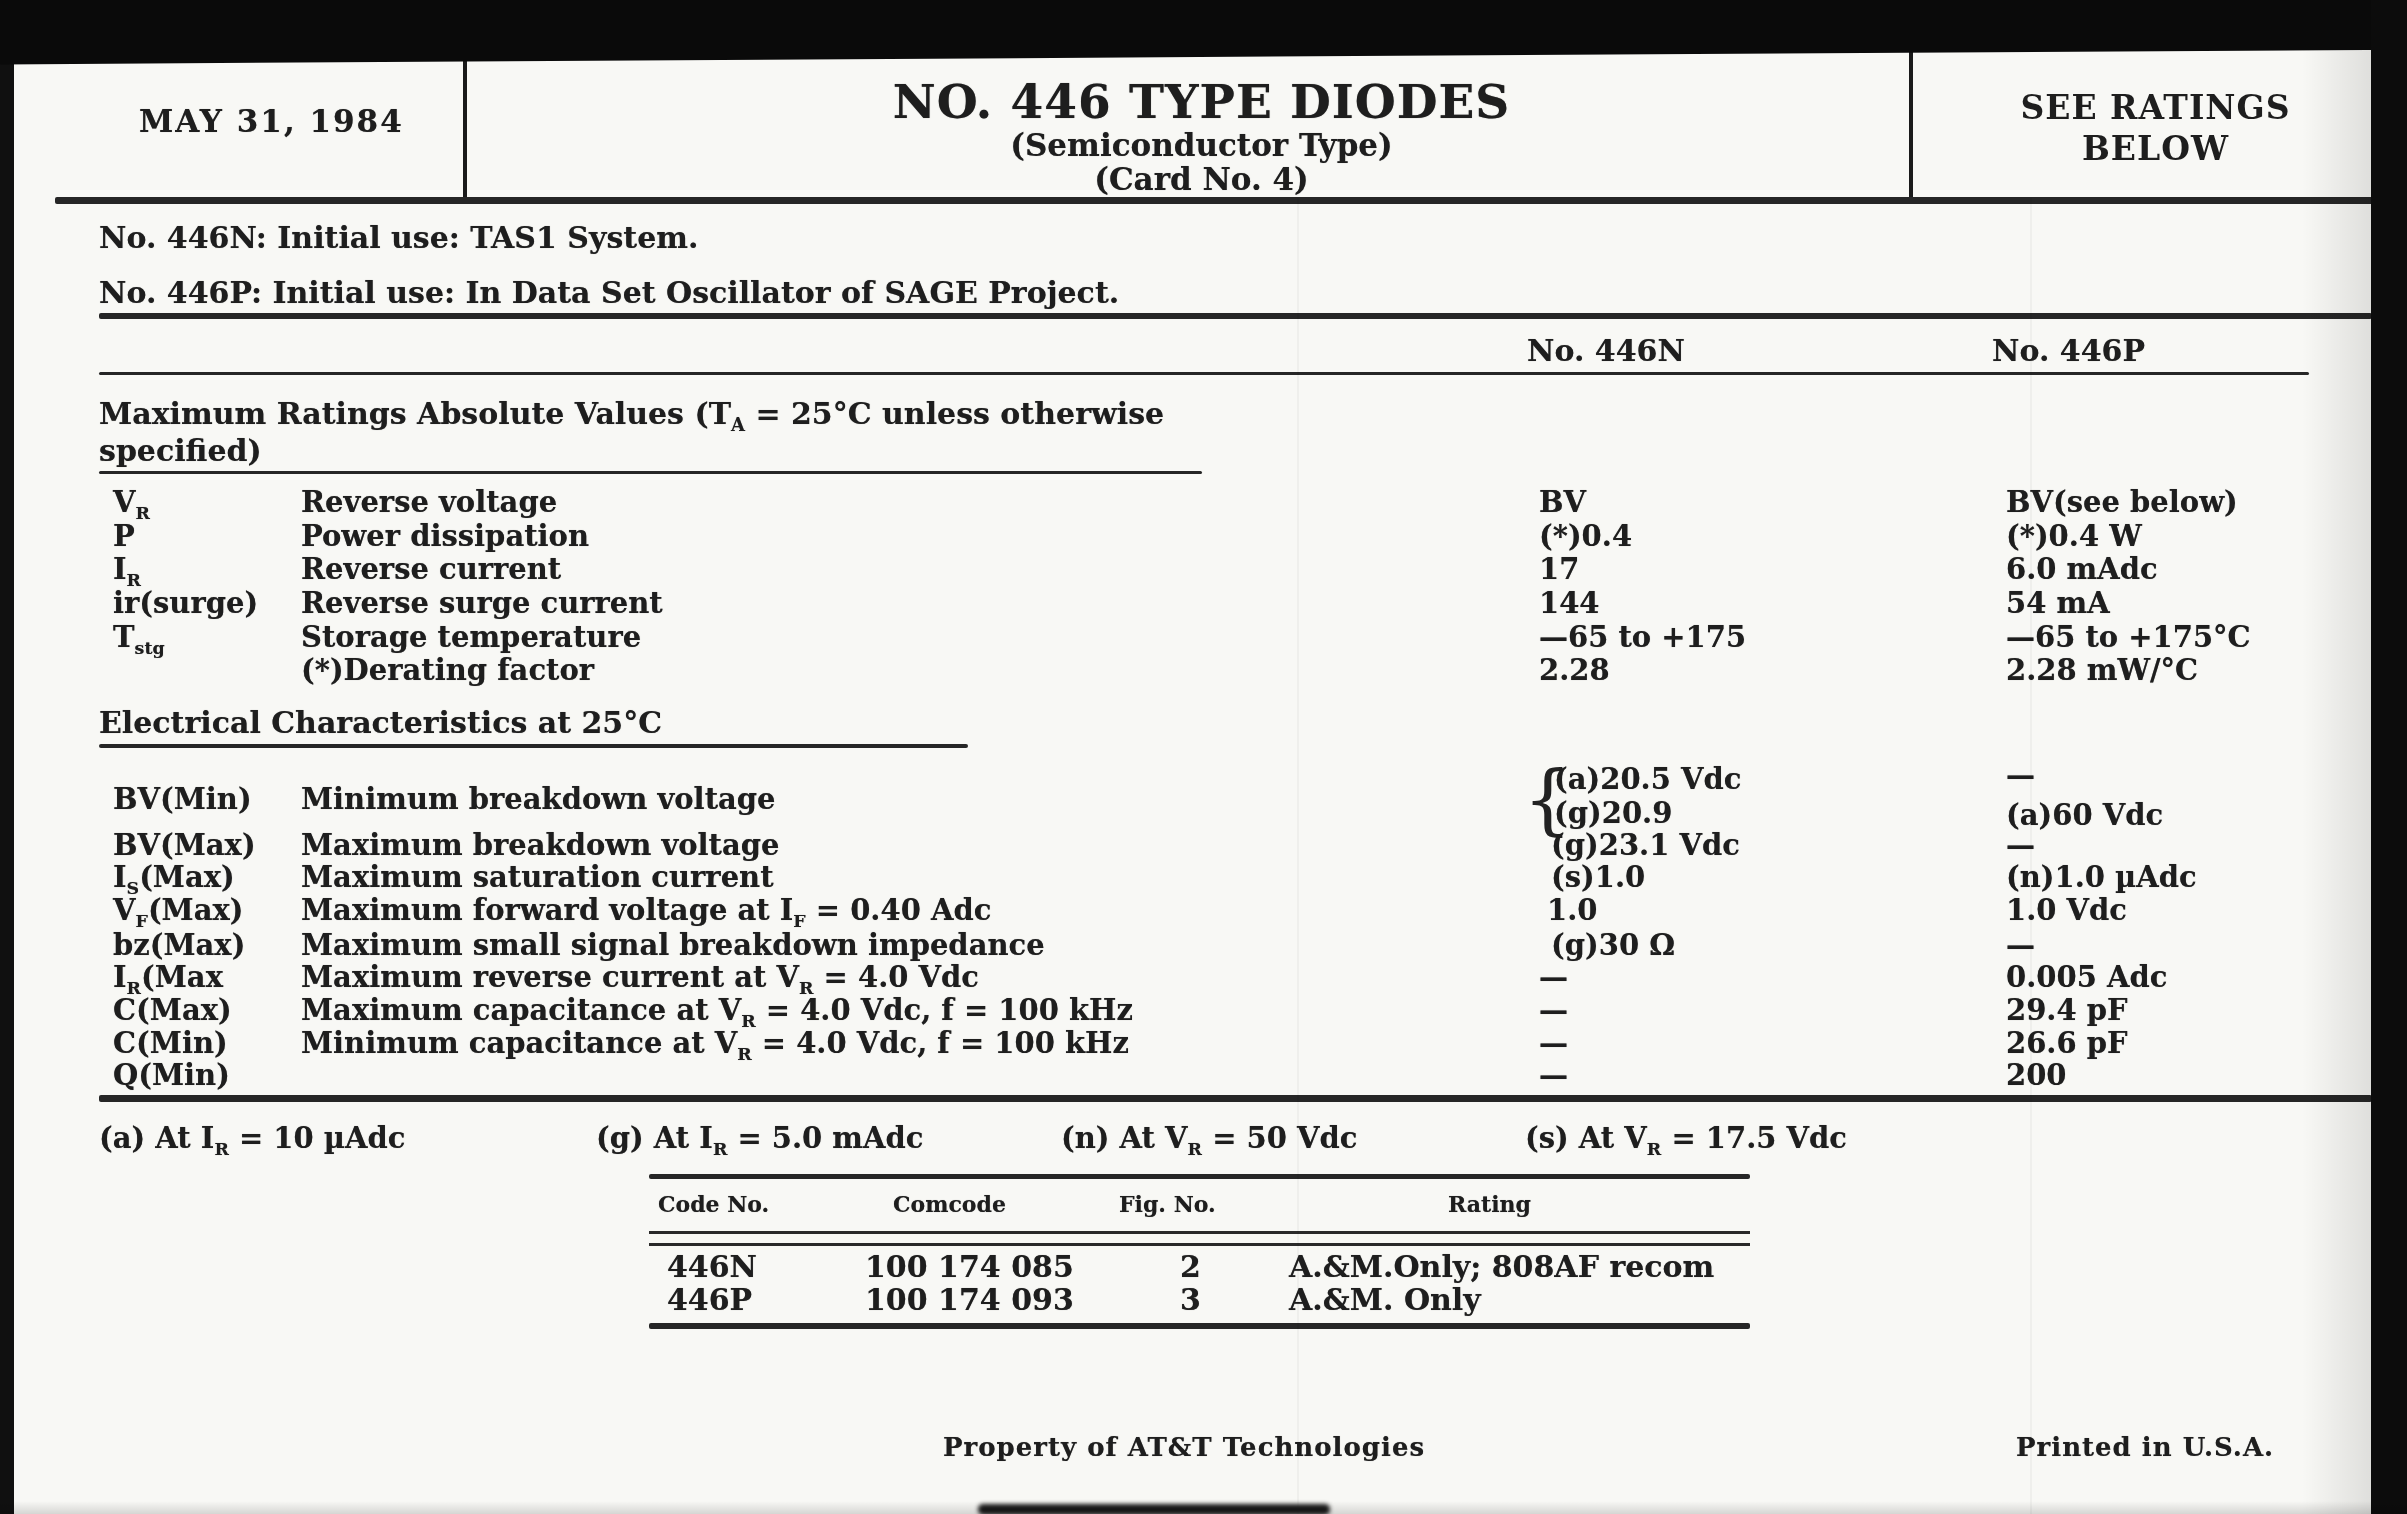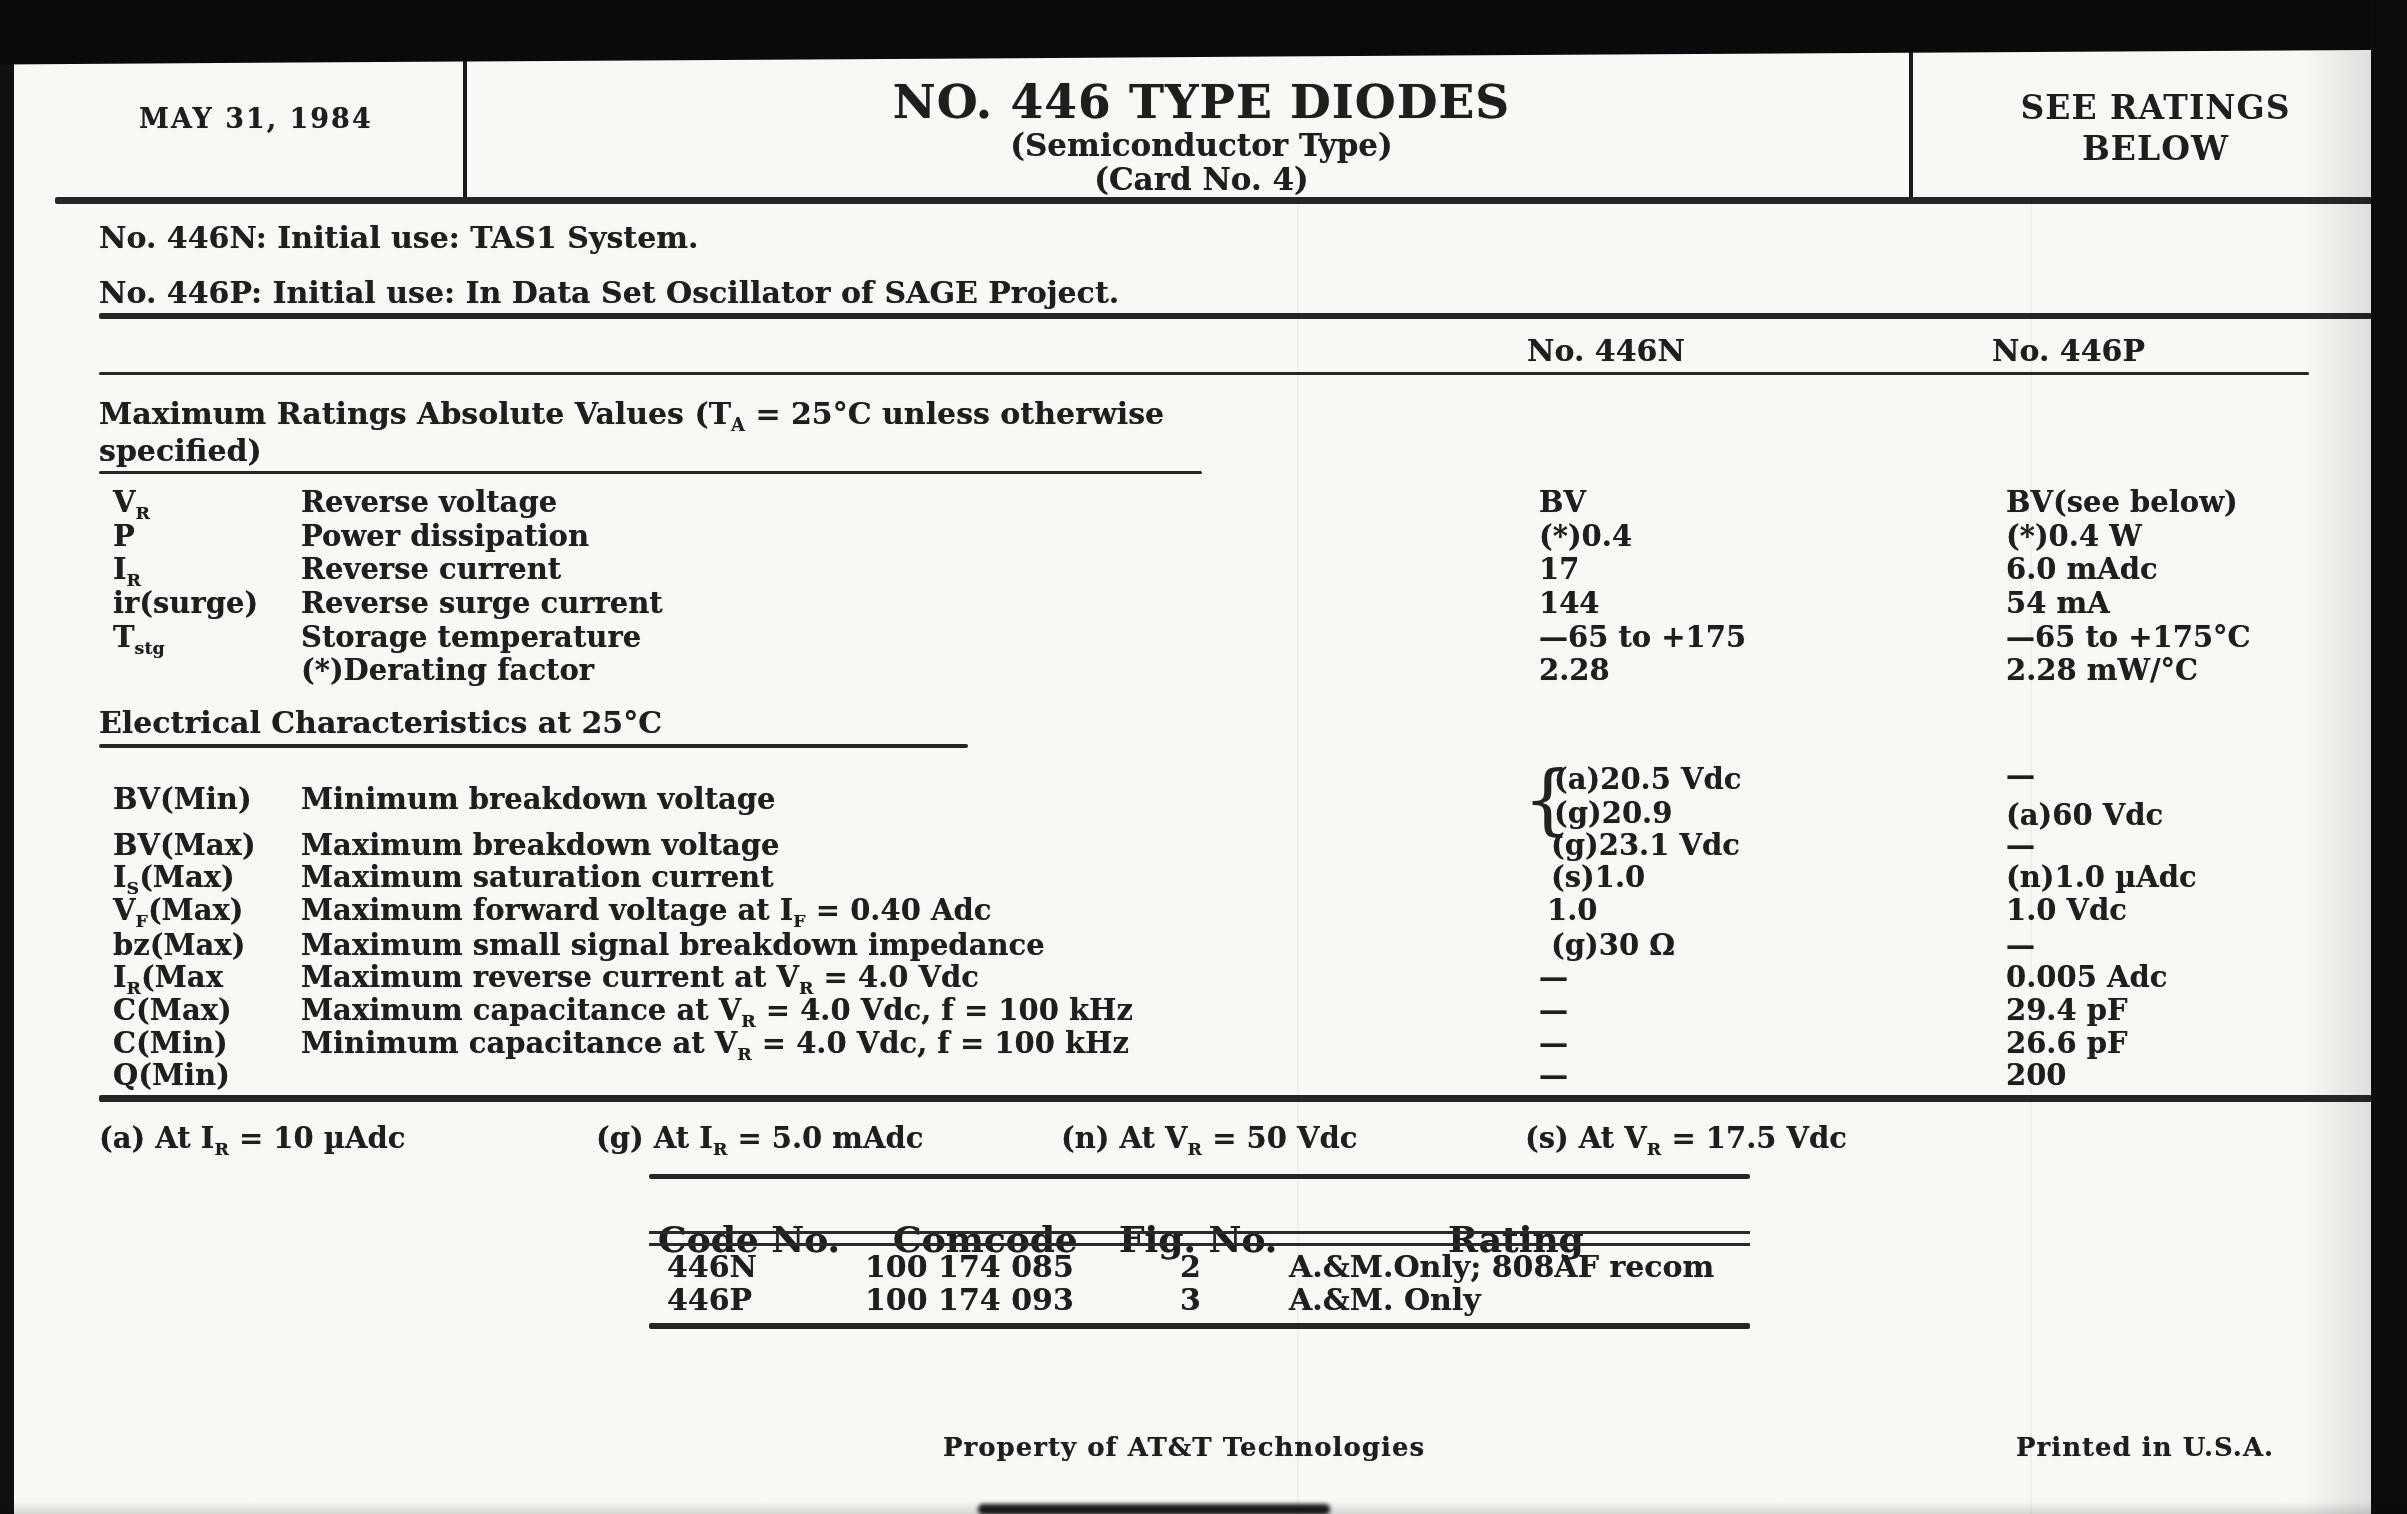--- a/index.html
+++ b/index.html
@@ -20,37 +20,37 @@
   .band-right { position:absolute; right:0; top:0; width:37px; height:1515px; background:#0c0c0c; }
   .edge-shadow { position:absolute; right:37px; top:50px; width:69px; height:1465px; background:linear-gradient(to right, rgba(0,0,0,0), rgba(0,0,0,0.10)); }
   .band-bottom { position:absolute; left:0; bottom:0; width:2408px; height:14px; background:linear-gradient(to bottom, rgba(0,0,0,0), rgba(0,0,0,0.15)); }
   .smudge { position:absolute; left:978px; top:1504px; width:352px; height:11px; background:#161616; filter:blur(2px); border-radius:5px; }
   .fold { position:absolute; top:198px; width:2px; height:1317px; background:rgba(0,0,0,0.035); }
   
   .rule { position:absolute; background:#262626; border-radius:2px; }
   .vline { position:absolute; width:4px; background:#1a1a1a; }
   .double-rule { position:absolute; height:9px; border-top:3px solid #2a2a2a; border-bottom:3px solid #2a2a2a; }
   
-  .date { left:125px; top:103px; font-size:27px; letter-spacing:2px; }
+  .date { left:125px; top:103px; font-size:31px; letter-spacing:2px; }
   .title-block { position:absolute; left:465px; top:75px; width:1445px; text-align:center; }
   .title-main { font-size:47px; line-height:53px; letter-spacing:1px; text-shadow:0 0 0.8px rgba(10,10,10,0.6); }
   .title-sub { font-size:31px; line-height:34px; text-shadow:0 0 0.7px rgba(10,10,10,0.55); }
   .ratings-note { position:absolute; left:1913px; top:87px; width:457px; text-align:center; font-size:33px; line-height:41px; letter-spacing:1px; }
   
   .fs30 { font-size:30px; }
   .fs29 { font-size:29px; }
   .row { position:absolute; left:0; width:2408px; height:34px; }
   .c-sym  { position:absolute; left:99px; }
   .c-desc { position:absolute; left:287px; }
   .c-n    { position:absolute; left:1525px; }
   .c-p    { position:absolute; left:1992px; }
   .brace { position:absolute; left:1509px; top:754px; font-size:77px; font-weight:400; color:#222; }
   .dash { letter-spacing:0; }
   
-  .ct-h { font-size:36px;margin-top:27px; }
+  .ct-h { font-size:22px; }
   .ct-v { font-size:30px; }
   .footer-txt { font-size:26px; letter-spacing:1px; }
 </style>
 </head>
 <body>
 
 <div class="scan">
   <div class="page">
 
     <span class="txt date">MAY 31, 1984</span>

